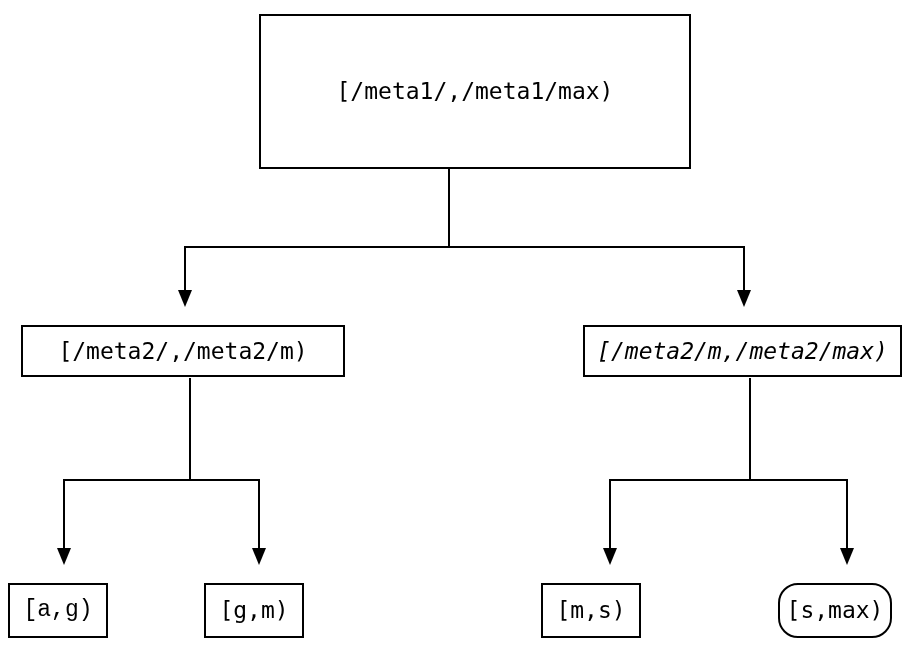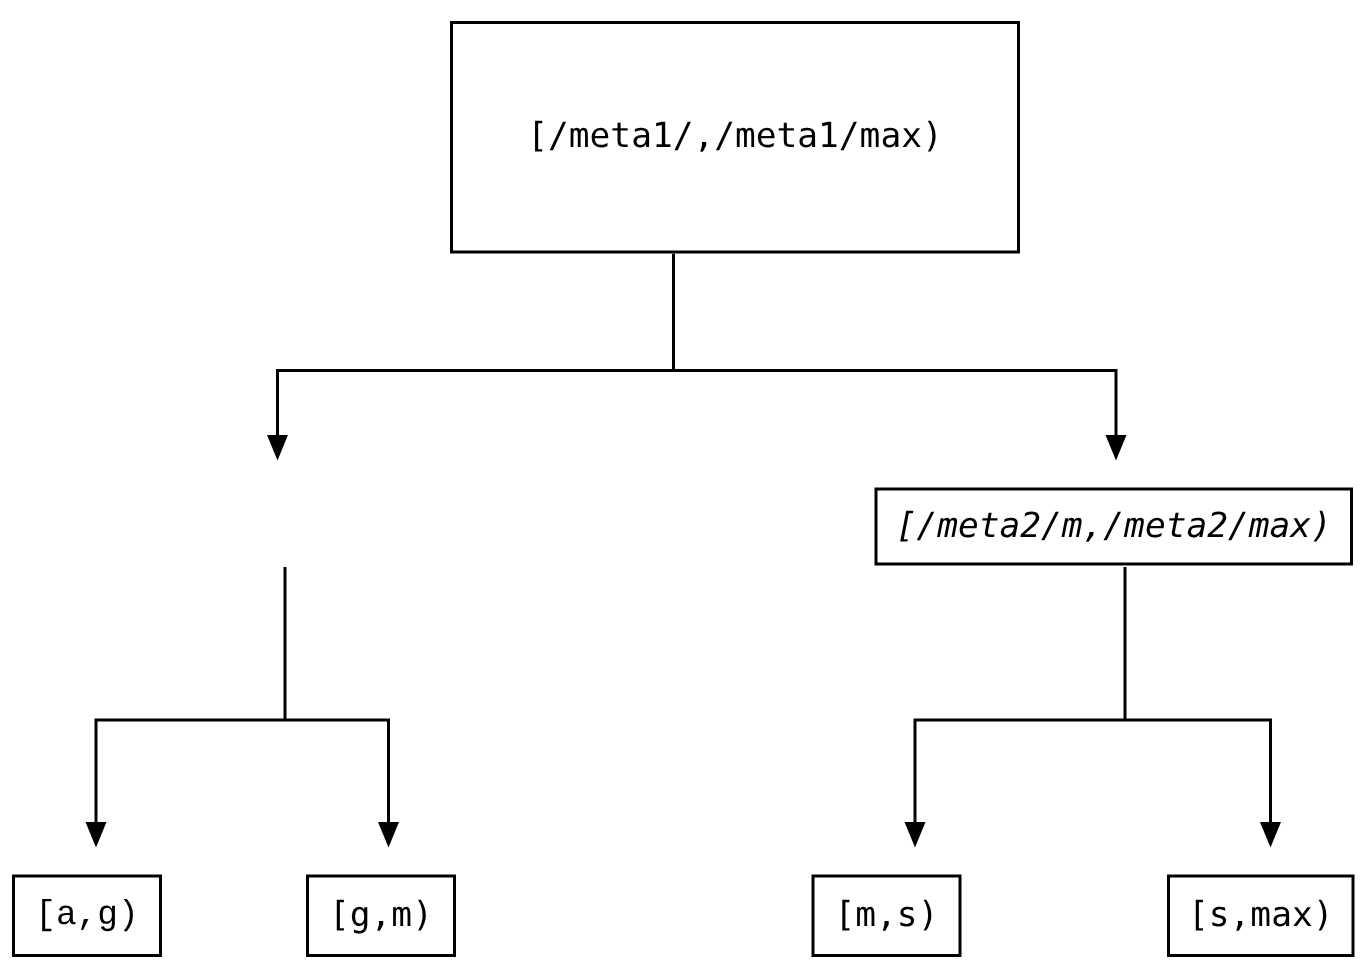--- a/index.html
+++ b/index.html
@@ -37,27 +37,27 @@
     box-sizing: border-box;
     border: 2px solid #000000;
     background: #ffffff;
     display: flex;
     align-items: center;
     justify-content: center;
     font-size: 23px;
     line-height: 1;
     white-space: nowrap;
   }
-  .node-root      { left: 259px; top: 14px;  width: 380px; height: 155px; margin-left: 41px; }
+  .node-root      { left: 259px; top: 14px;  width: 432px; height: 155px; }
   .node-l2-left   { left: 21px;  top: 325px; width: 324px; height: 52px; }
   .node-l2-right  { left: 583px; top: 325px; width: 319px; height: 52px; font-style: italic; }
   .node-leaf-ag   { left: 8px;   top: 583px; width: 100px; height: 55px; font-family: Liberation Mono, monospace; }
   .node-leaf-gm   { left: 204px; top: 583px; width: 100px; height: 55px; }
   .node-leaf-ms   { left: 541px; top: 583px; width: 100px; height: 55px; }
-  .node-leaf-smax { left: 778px; top: 583px; width: 125px; height: 55px; }
+  .node-leaf-smax { left: 778px; top: 583px; width: 114px; height: 55px; border-radius: 20px; }
 </style>
 </head>
 <body>
 
 <div class="canvas">
 
   <svg class="edges" viewBox="0 0 912 652" xmlns="http://www.w3.org/2000/svg">
 
     <g>
       <path d="M449 169 V247"></path>
@@ -76,20 +76,21 @@
     <g>
       <path d="M750 378 V480"></path>
       <path d="M610 548 V480 H847 V548"></path>
       <polygon points="603,548 617,548 610,565"></polygon>
       <polygon points="840,548 854,548 847,565"></polygon>
     </g>
   </svg>
 
   <div class="node node-root">[/meta1/,/meta1/max)</div>
 
+  <div class="node node-l2-left">[/meta2/,/meta2/m)</div>
 
   <div class="node node-l2-right">[/meta2/m,/meta2/max)</div>
 
   <div class="node node-leaf-ag">[a,g)</div>
 
   <div class="node node-leaf-gm">[g,m)</div>
 
   <div class="node node-leaf-ms">[m,s)</div>
 
   <div class="node node-leaf-smax">[s,max)</div>

